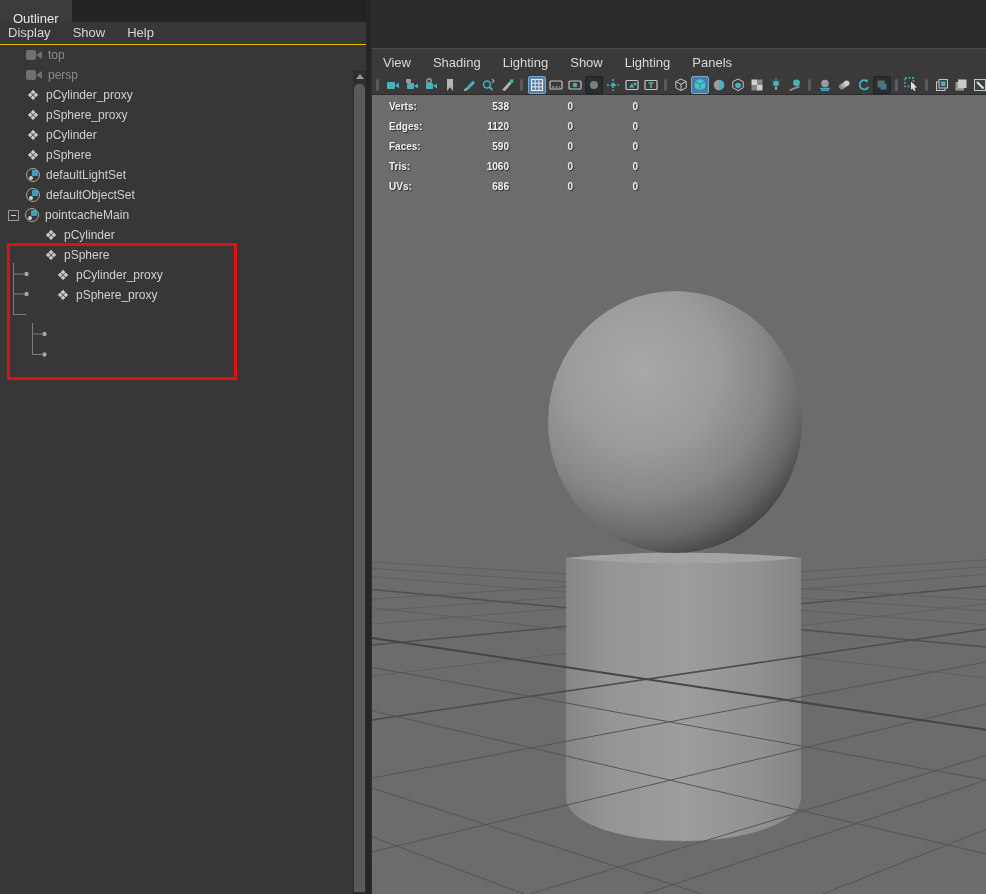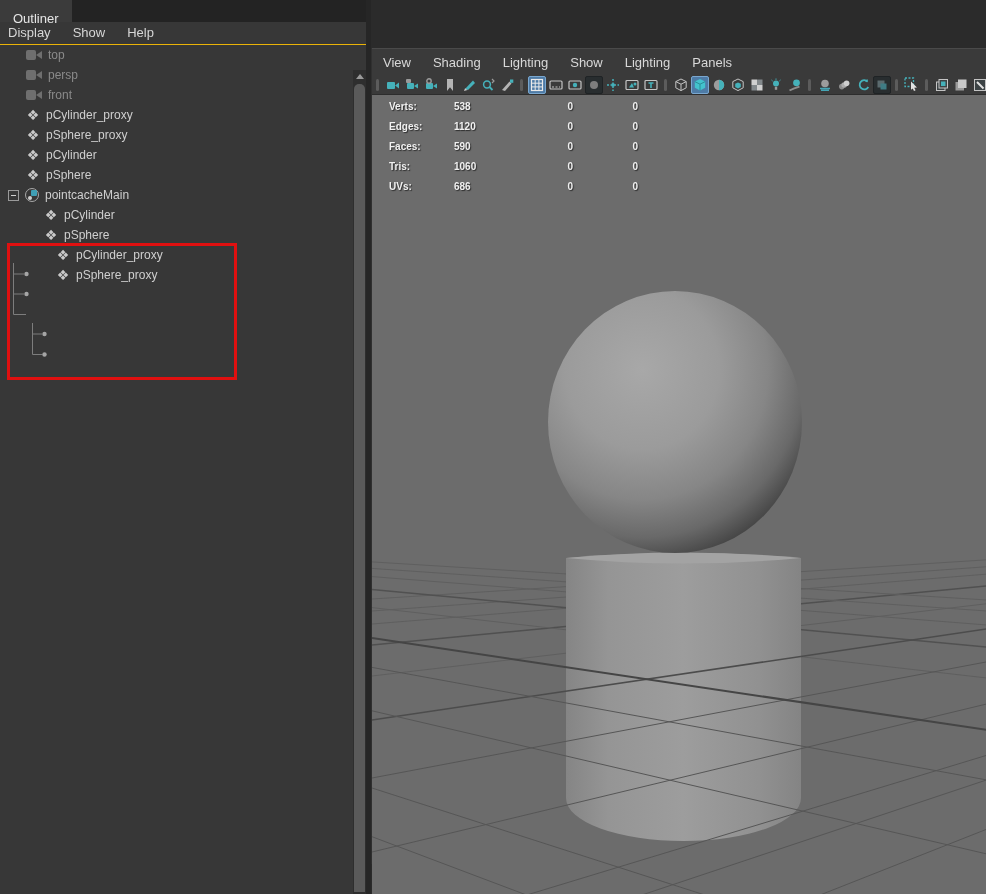--- a/index.html
+++ b/index.html
@@ -77,21 +77,21 @@
           border:1px solid transparent; border-radius:2px; margin:0 0.5px; }
   .tbtn.active { background:#4e7ba6; border-color:#7aa7cf; }
   .tbtn.pressed { background:#282d2f; border-color:#1f2325; }
   .tsep { width:3px; height:12px; background:#5c5c5c; border-radius:2px; margin:0 4px; flex:none; }
 
   #canvas-wrap { position:relative; width:614px; height:847px; }
   #hud { position:absolute; left:0; top:6px; z-index:5; font-weight:700; font-size:10px;
          color:#f0f0f0; text-shadow:1px 1px 1px rgba(35,35,35,0.85); pointer-events:none; }
   .hudrow { height:20px; display:flex; }
   .hudrow .hl { width:82px; text-align:left; padding-left:17px; }
-  .hudrow .h1 { width:55px; }
+  .hudrow .h1 { width:55px; text-align:right; }
   .hudrow .h2 { width:64px; text-align:right; }
   .hudrow .h3 { width:65px; text-align:right; }
 </style>
 </head>
 <body>
 
 <div id="app">
 
   <div id="outliner">
     <div class="tabstrip">
@@ -132,50 +132,58 @@
         <span class="lbl dim">top</span>
         </div>
       <div class="trow">
         <span class="sp26"></span>
           <span class="camicon dimicon">
             <span class="body"></span>
             <span class="lens"></span>
           </span>
         <span class="lbl dim">persp</span>
         </div>
-      <div class="trow">
-        <span class="sp26"></span>
-          <span class="camicon dimicon">
-            <span class="body"></span>
-            <span class="lens"></span>
+
+      <div class="trow">
+        <span class="sp26"></span>
+          <span class="meshicon">❖</span>
+        <span class="lbl">pCylinder_proxy</span>
+        </div>
+      <div class="trow">
+        <span class="sp26"></span>
+          <span class="meshicon">❖</span>
+        <span class="lbl">pSphere_proxy</span>
+        </div>
+      <div class="trow">
+        <span class="sp26"></span>
+          <span class="meshicon">❖</span>
+        <span class="lbl">pCylinder</span>
+        </div>
+      <div class="trow">
+        <span class="sp26"></span>
+          <span class="meshicon">❖</span>
+        <span class="lbl">pSphere</span>
+        </div>
+
+      <div class="trow">
+        <span class="sp26"></span>
+          <span class="seticon">
+            <span class="sq"></span>
+            <span class="dot"></span>
           </span>
-        <span class="lbl dim">front</span>
-        </div>
-
-      <div class="trow">
-        <span class="sp26"></span>
-          <span class="meshicon">❖</span>
-        <span class="lbl">pCylinder_proxy</span>
-        </div>
-      <div class="trow">
-        <span class="sp26"></span>
-          <span class="meshicon">❖</span>
-        <span class="lbl">pSphere_proxy</span>
-        </div>
-      <div class="trow">
-        <span class="sp26"></span>
-          <span class="meshicon">❖</span>
-        <span class="lbl">pCylinder</span>
-        </div>
-      <div class="trow">
-        <span class="sp26"></span>
-          <span class="meshicon">❖</span>
-        <span class="lbl">pSphere</span>
-        </div>
-
+        <span class="lbl">defaultLightSet</span>
+        </div>
+      <div class="trow">
+        <span class="sp26"></span>
+          <span class="seticon">
+            <span class="sq"></span>
+            <span class="dot"></span>
+          </span>
+        <span class="lbl">defaultObjectSet</span>
+        </div>
 
       <div class="trow">
         <span class="sp8"></span>
           <span class="expander"></span>
         <span class="seticon">
             <span class="sq"></span>
             <span class="dot"></span>
           </span>
         <span class="lbl">pointcacheMain</span>
         </div>

